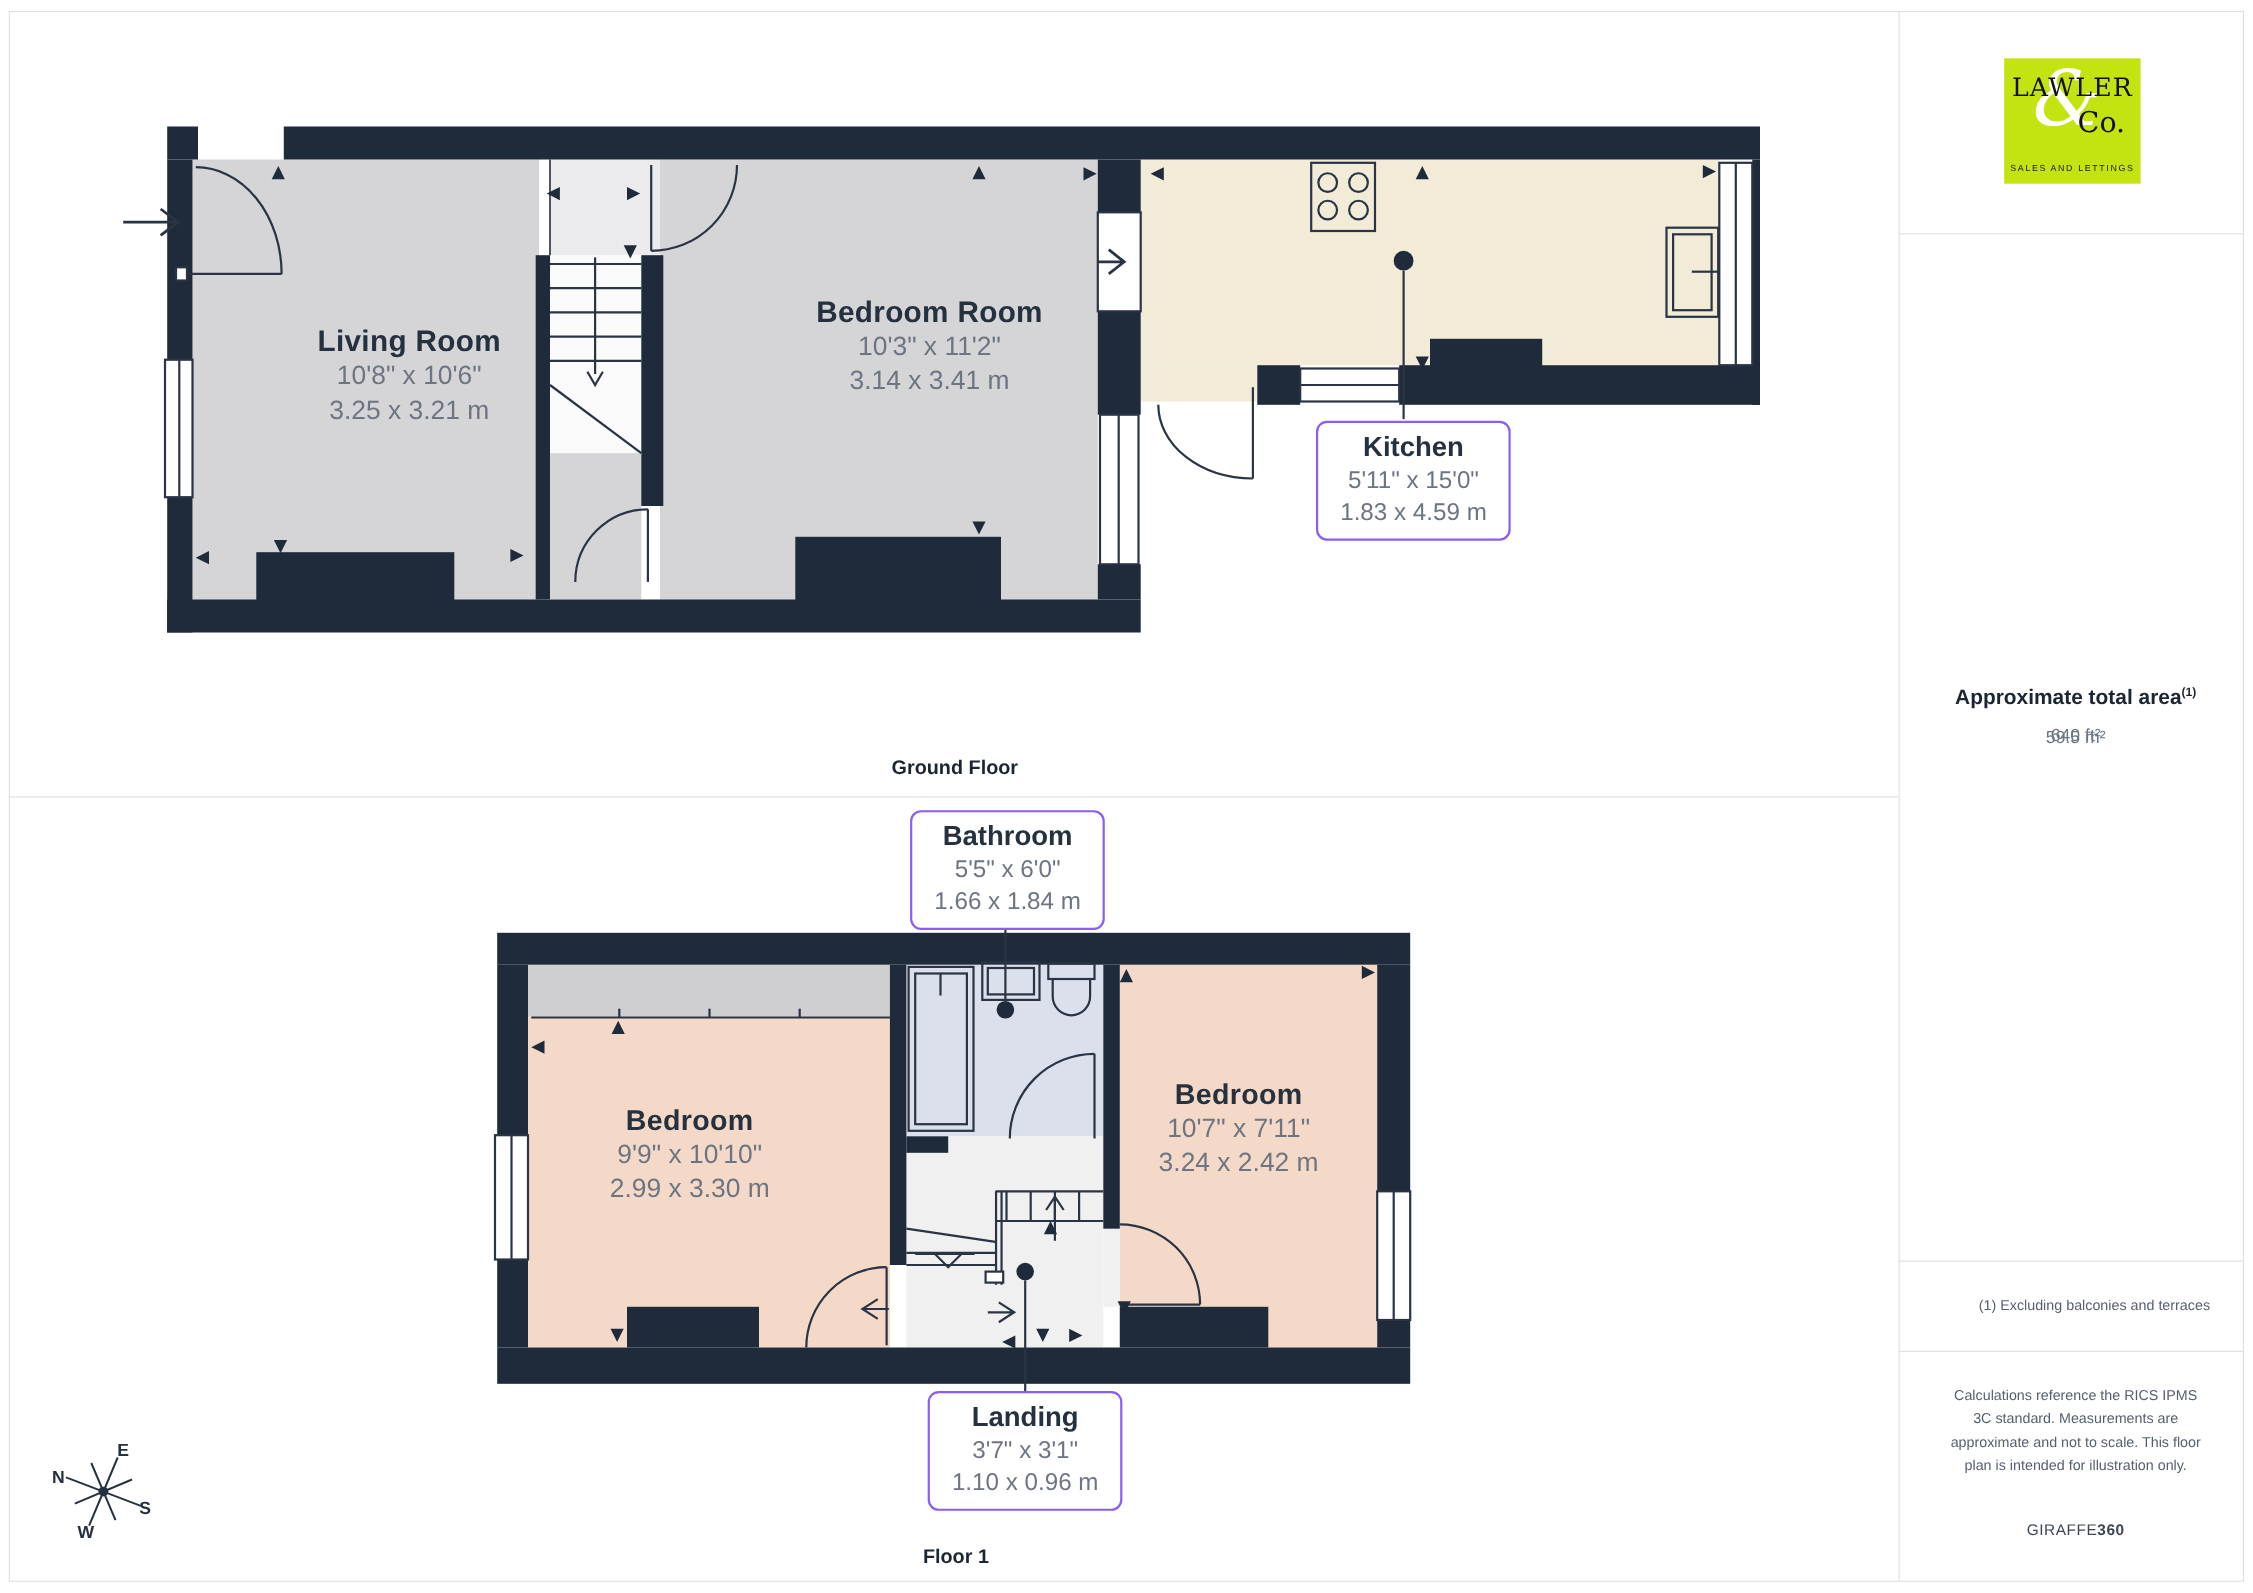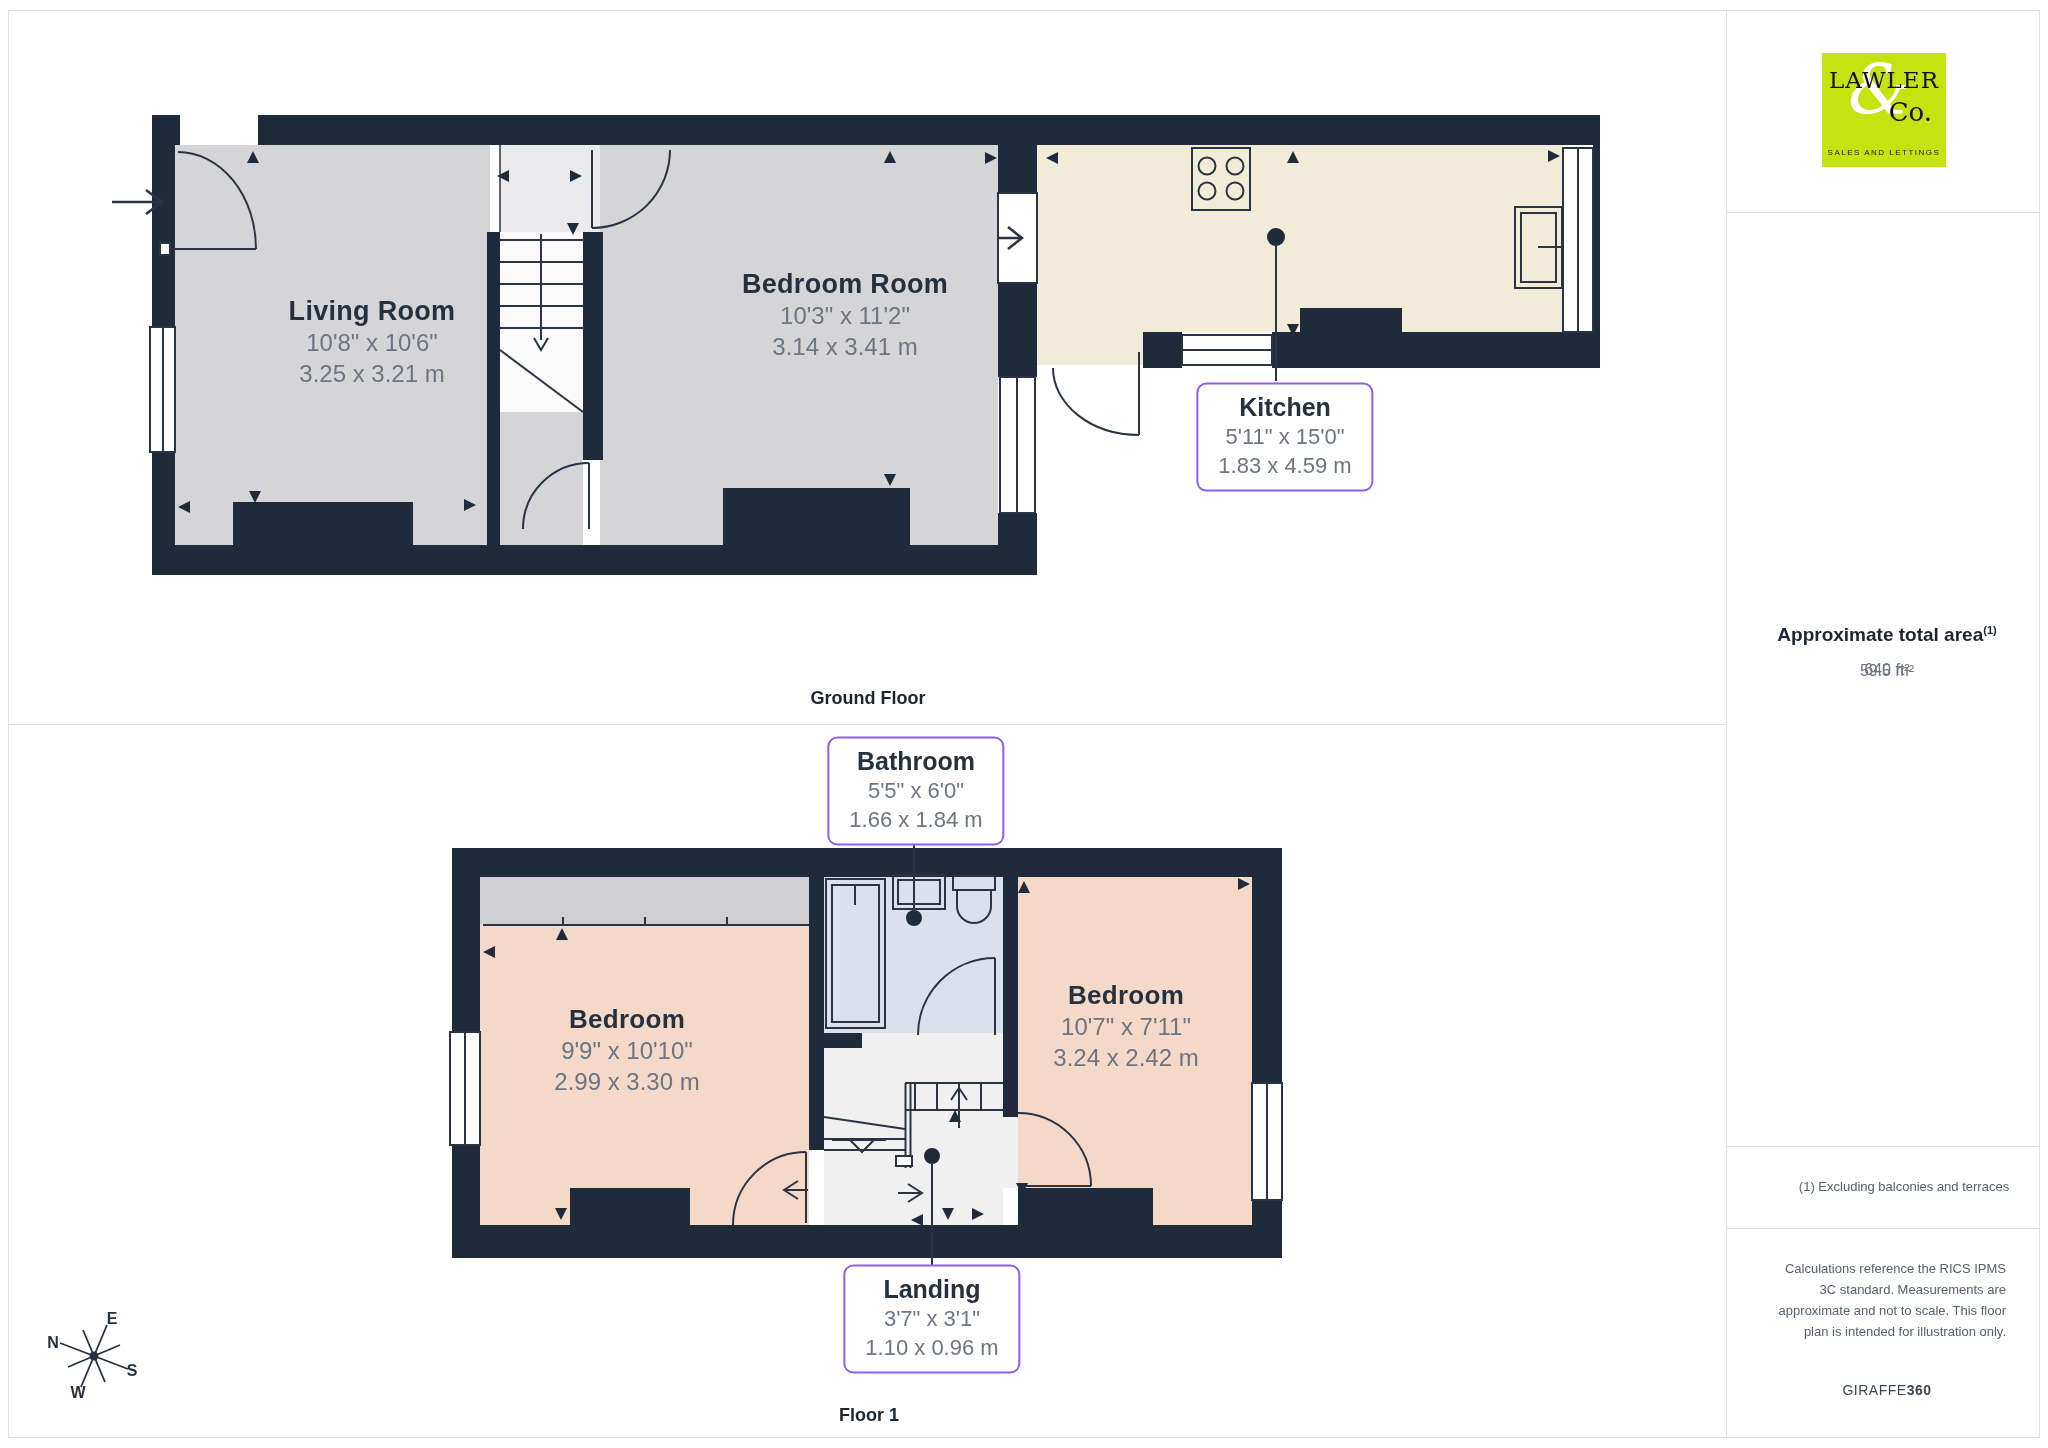--- a/index.html
+++ b/index.html
@@ -27,21 +27,21 @@
             font-size:70px;color:#ffffff;line-height:70px;}
   .logo-w1{position:absolute;left:0;right:0;top:14px;text-align:center;font-family:"DejaVu Serif",serif;
            font-size:23px;color:#111;letter-spacing:1px;}
   .logo-w2{position:absolute;right:14px;top:44px;font-family:"DejaVu Serif",serif;font-size:26px;color:#111;}
   .logo-tag{position:absolute;left:0;right:0;bottom:10px;text-align:center;font-size:8px;letter-spacing:1.5px;color:#1a1a1a;}
   .area-title{position:absolute;left:1726px;width:322px;top:624px;text-align:center;
               font-weight:bold;font-size:19px;color:#1c2633;}
   .area-title sup{font-size:11px;}
   .area-val{position:absolute;left:1726px;width:322px;text-align:center;font-size:16px;color:#6d7582;}
   .footnote{position:absolute;left:1726px;width:356px;top:1179px;text-align:center;font-size:13px;color:#555f6e;}
-  .disclaimer{position:absolute;left:1768px;width:238px;top:1258px;text-align:right;
+  .disclaimer{position:absolute;left:1768px;width:238px;top:1258px;text-align:center;
               font-size:13px;line-height:21px;color:#555f6e;}
   .giraffe{position:absolute;left:1726px;width:322px;top:1382px;text-align:center;font-size:14px;
            color:#3c4654;letter-spacing:.5px;}
   .giraffe b{font-weight:bold;}
 </style>
 </head>
 <body>
 
 <div class="frame"></div>
 <div class="vline" style="left:1726px;top:10px;height:1428px;"></div>

